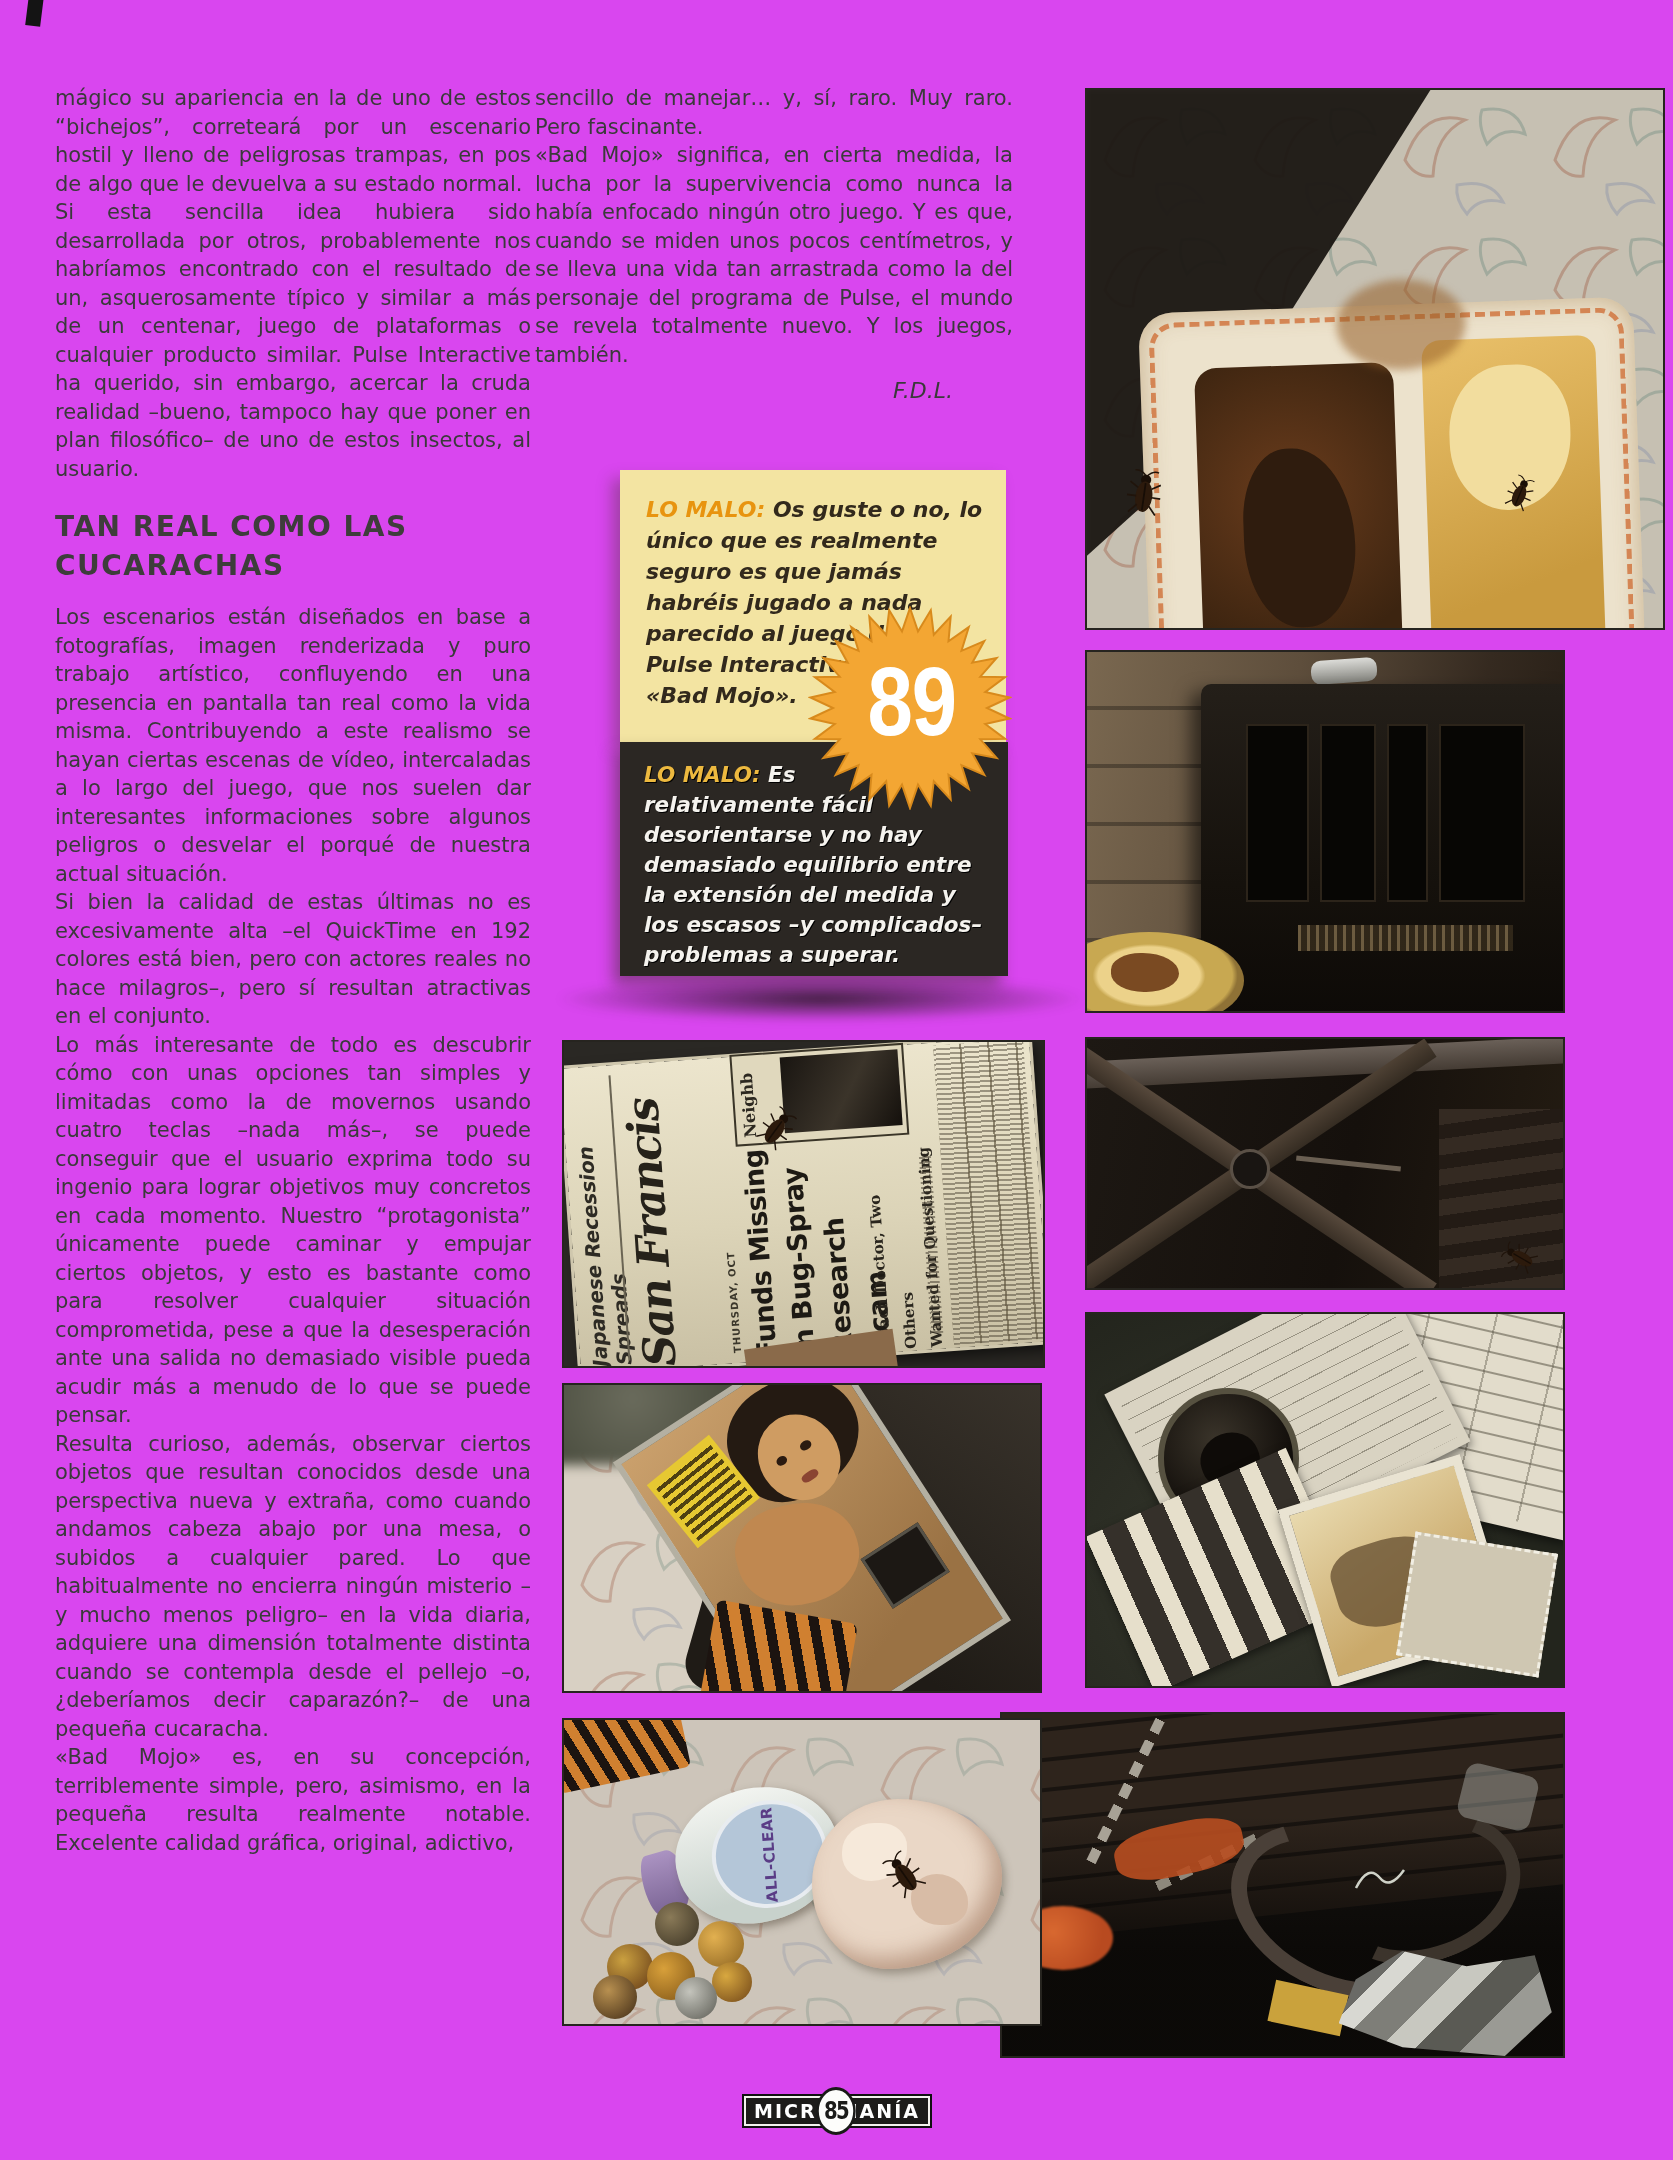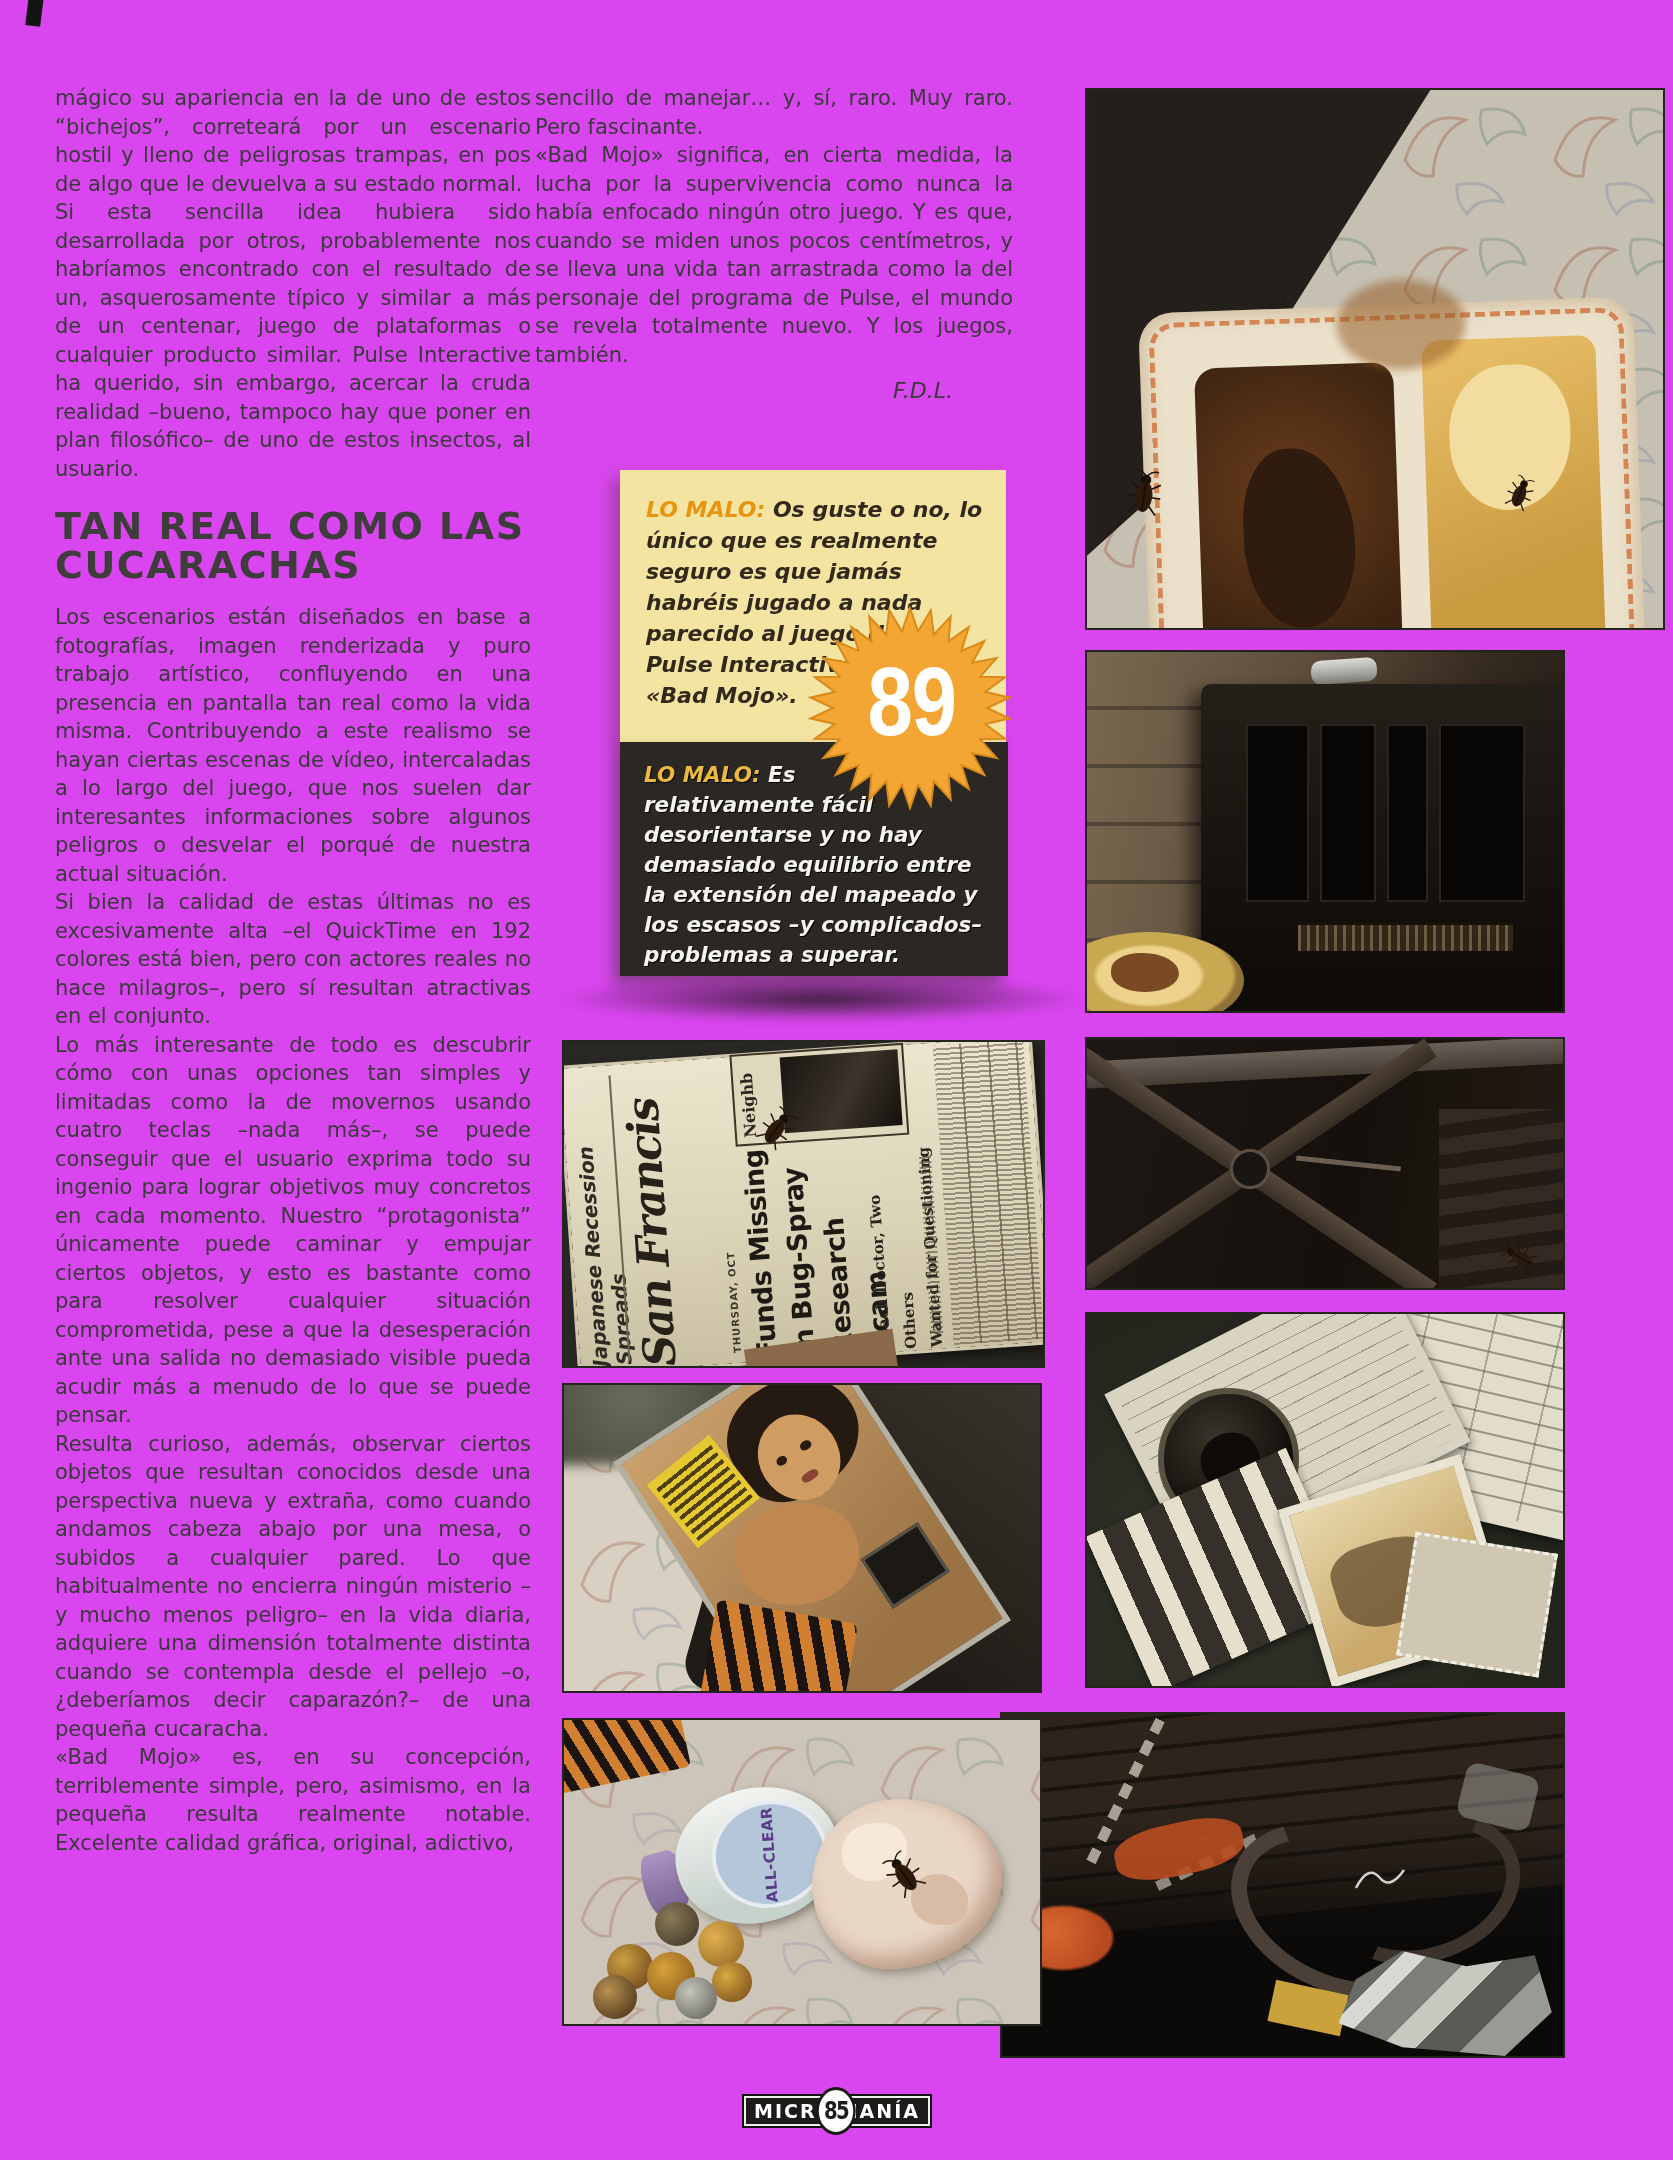--- a/index.html
+++ b/index.html
@@ -1,21 +1,21 @@
 <!DOCTYPE html>
 <html><head>
 <meta charset="utf-8">
 <style>
   html,body{margin:0;padding:0;background:#e8e6e1;}
   #page{position:relative;width:1673px;height:2160px;background:#d946ef;overflow:hidden;
         font-family:"DejaVu Sans",sans-serif;}
   
   .textcol{position:absolute;font-size:21px;line-height:28.5px;color:#3a3a3a;text-align:justify;}
   .textcol p{margin:0;}
-  .section-heading{font-size:38px;line-height:39px;font-weight:bold;letter-spacing:1.5px;
+  .section-heading{font-size:28px;line-height:39px;font-weight:bold;letter-spacing:1.5px;
         color:#3e3d3b;margin:24px 0 18px 0;text-align:left;}
   .byline{margin-top:8px;text-align:right;padding-right:60px;font-style:italic;font-size:22px;color:#3a3a3a;}
   
   .box-good{position:absolute;left:620px;top:470px;width:386px;height:272px;background:#f3e4a2;
         box-shadow:-8px 9px 14px rgba(60,52,35,.35);}
   .box-good p{margin:0;padding:24px 20px 0 26px;font-weight:bold;font-style:italic;
         font-size:22px;line-height:31px;color:#32291c;}
   .good-label{color:#e8940f;}
   .spacer-good{float:right;width:175px;height:240px;shape-outside:circle(128px at 195px 235px);shape-margin:6px;}
   .box-bad{position:absolute;left:620px;top:742px;width:388px;height:234px;background:#2b2723;
@@ -114,21 +114,21 @@
     <p>«Bad Mojo» significa, en cierta medida, la lucha por la supervivencia como nunca la había enfocado ningún otro juego. Y es que, cuando se miden unos pocos centímetros, y se lleva una vida tan arrastrada como la del personaje del programa de Pulse, el mundo se revela totalmente nuevo. Y los juegos, también.</p>
     <div class="byline">F.D.L.</div>
   </div>
 
   <div class="box-good" style="background: rgb(243, 228, 162);">
     <div class="spacer-good"></div>
     <p><span class="good-label" style="color: rgb(232, 148, 15);">LO MALO:</span> <span>Os guste o no, lo único que es realmente seguro es que jamás habréis jugado a nada parecido al juego de Pulse Interactive, «Bad Mojo».</span></p>
   </div>
   <div class="box-bad" style="background: rgb(43, 39, 35);">
     <div class="spacer-bad"></div>
-    <p><span class="bad-label">LO MALO:</span> <span>Es relativamente fácil desorientarse y no hay demasiado equilibrio entre la extensión del mapeado y los escasos –y complicados– problemas a superar.</span></p>
+    <p><span class="bad-label">LO MALO:</span> <span>Es relativamente fácil desorientarse y no hay demasiado equilibrio entre la extensión del medida y los escasos –y complicados– problemas a superar.</span></p>
   </div>
   <div class="starburst">
     <svg viewBox="0 0 204 204">
       <polygon id="star-poly" fill="#f3a633" stroke="#d88a1c" stroke-width="2" points="102.0,2.0 110.0,25.4 122.8,4.2 125.8,28.8 142.7,10.6 140.5,35.3 160.8,21.1 153.5,44.8 176.3,35.1 164.3,56.7 188.6,52.0 172.3,70.7 197.1,71.1 177.3,86.0 201.5,91.5 179.0,102.0 201.5,112.5 177.3,118.0 197.1,132.9 172.3,133.3 188.6,152.0 164.3,147.3 176.3,168.9 153.5,159.2 160.8,182.9 140.5,168.7 142.7,193.4 125.8,175.2 122.8,199.8 110.0,178.6 102.0,202.0 94.0,178.6 81.2,199.8 78.2,175.2 61.3,193.4 63.5,168.7 43.2,182.9 50.5,159.2 27.7,168.9 39.7,147.3 15.4,152.0 31.7,133.3 6.9,132.9 26.7,118.0 2.5,112.5 25.0,102.0 2.5,91.5 26.7,86.0 6.9,71.1 31.7,70.7 15.4,52.0 39.7,56.7 27.7,35.1 50.5,44.8 43.2,21.1 63.5,35.3 61.3,10.6 78.2,28.8 81.2,4.2 94.0,25.4"></polygon>
     </svg>
     <div class="score">89</div>
   </div>
 
   <div class="photo" style="left:1085px;top:88px;width:580px;height:542px;background:#c6c0b2;">
     <svg class="fillsvg">

